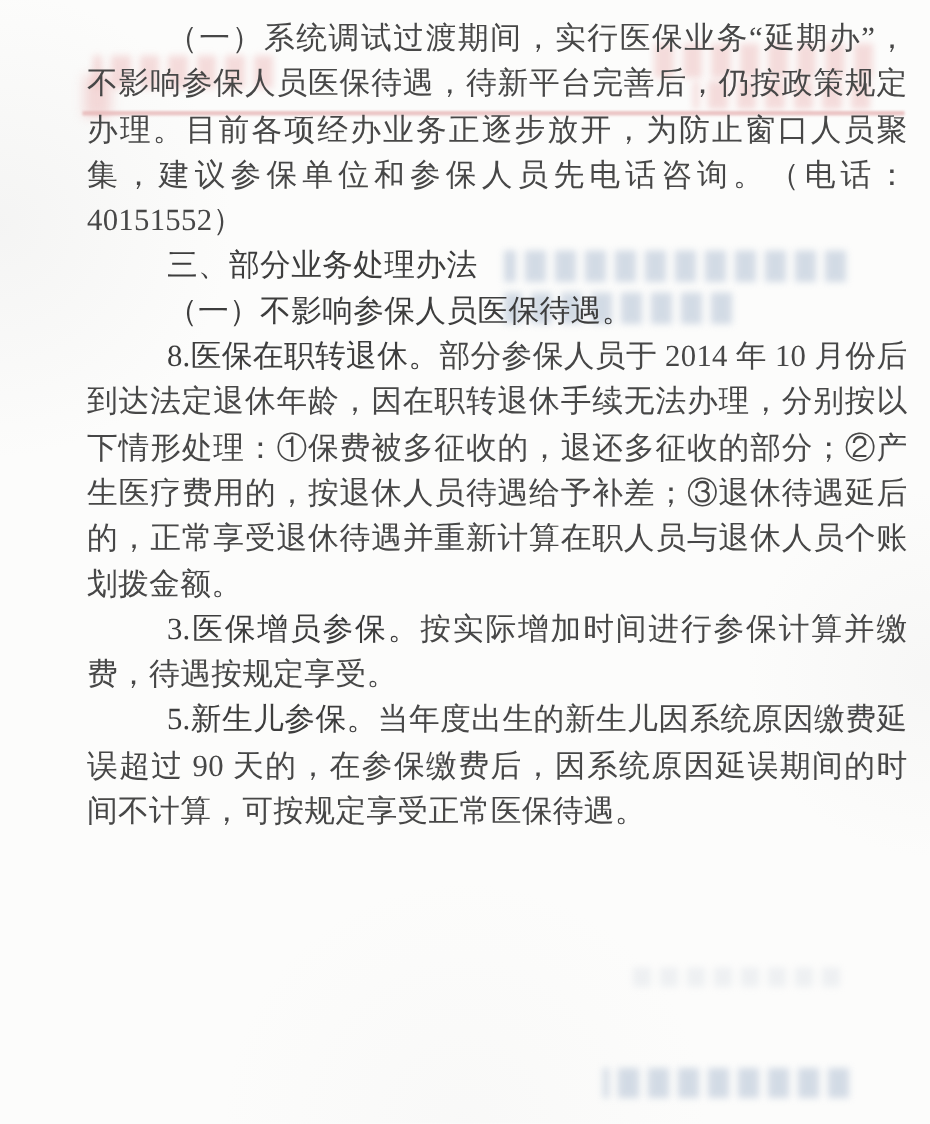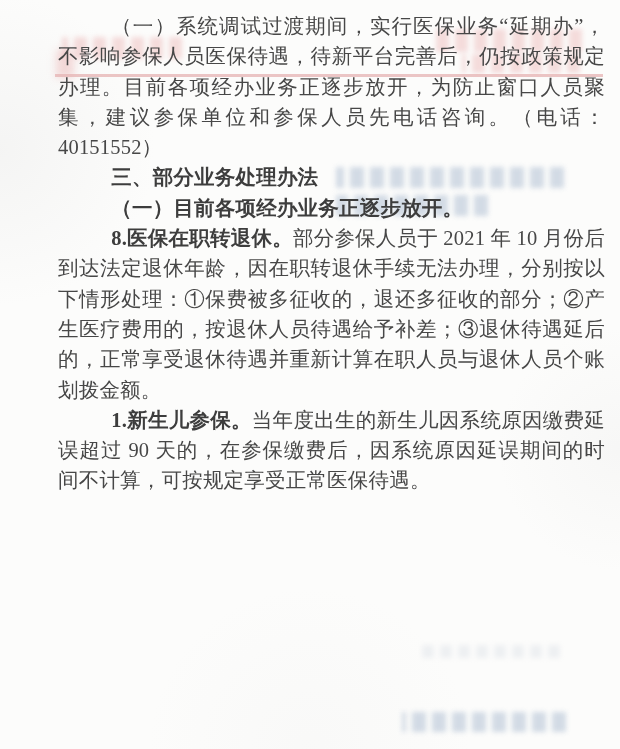--- a/index.html
+++ b/index.html
@@ -19,21 +19,21 @@
       radial-gradient(circle at 100% 60%, rgba(215,215,215,0.14), transparent 16%),
       radial-gradient(circle at 50% 100%, rgba(220,220,220,0.10), transparent 20%);
     font-family:"Liberation Serif","DejaVu Serif",serif;
   }
   .doc{
     position:absolute;left:58px;top:11px;width:547px;
     font-size:20.5px;line-height:30.3px;color:var(--text-color);
     text-align:justify;letter-spacing:0.2px;
   }
   .para{margin:0;text-indent:2.6em;}
-  .lead{font-weight:bold;color:var(--bold-color);}
+  .lead{font-weight:normal;color:var(--bold-color);}
   
   .smudge{
     position:absolute;filter:blur(2.4px);pointer-events:none;
     transform:scaleX(-1);
   }
   .smudge.pink{
     background:repeating-linear-gradient(90deg, var(--bleed-pink) 0 13px, transparent 13px 19px);
     opacity:0.55;
   }
   .smudge.blue{
@@ -72,20 +72,21 @@
 <div class="smudge blue" id="s-blue2"></div>
 <div class="smudge blue" id="s-blue3"></div>
 <div class="smudge gray" id="s-gray1"></div>
 
 <div class="doc">
   <p class="para"><span class="lead"></span><span>（一）系统调试过渡期间，实行医保业务“延期办”，不影响参保人员医保待遇，待新平台完善后，仍按政策规定办理。目前各项经办业务正逐步放开，为防止窗口人员聚集，建议参保单位和参保人员先电话咨询。（电话：40151552）</span></p>
 
 
   <p class="para"><span class="lead">三、部分业务处理办法</span><span></span></p>
 
-  <p class="para"><span class="lead">（一）目前各项经办业务正逐步放开。</span><span></span></p>
+  <p class="para"><span class="lead">（一）不影响参保人员医保待遇。</span><span></span></p>
 
-  <p class="para"><span class="lead">8.医保在职转退休。</span><span>部分参保人员于 2021 年 10 月份后到达法定退休年龄，因在职转退休手续无法办理，分别按以下情形处理：①保费被多征收的，退还多征收的部分；②产生医疗费用的，按退休人员待遇给予补差；③退休待遇延后的，正常享受退休待遇并重新计算在职人员与退休人员个账划拨金额。</span></p>
+  <p class="para"><span class="lead">8.医保在职转退休。</span><span>部分参保人员于 2014 年 10 月份后到达法定退休年龄，因在职转退休手续无法办理，分别按以下情形处理：①保费被多征收的，退还多征收的部分；②产生医疗费用的，按退休人员待遇给予补差；③退休待遇延后的，正常享受退休待遇并重新计算在职人员与退休人员个账划拨金额。</span></p>
 
 
+  <p class="para"><span class="lead">3.医保增员参保。</span><span>按实际增加时间进行参保计算并缴费，待遇按规定享受。</span></p>
 
-  <p class="para"><span class="lead">1.新生儿参保。</span><span>当年度出生的新生儿因系统原因缴费延误超过 90 天的，在参保缴费后，因系统原因延误期间的时间不计算，可按规定享受正常医保待遇。</span></p>
+  <p class="para"><span class="lead">5.新生儿参保。</span><span>当年度出生的新生儿因系统原因缴费延误超过 90 天的，在参保缴费后，因系统原因延误期间的时间不计算，可按规定享受正常医保待遇。</span></p>
 </div>
 
 </body></html>

